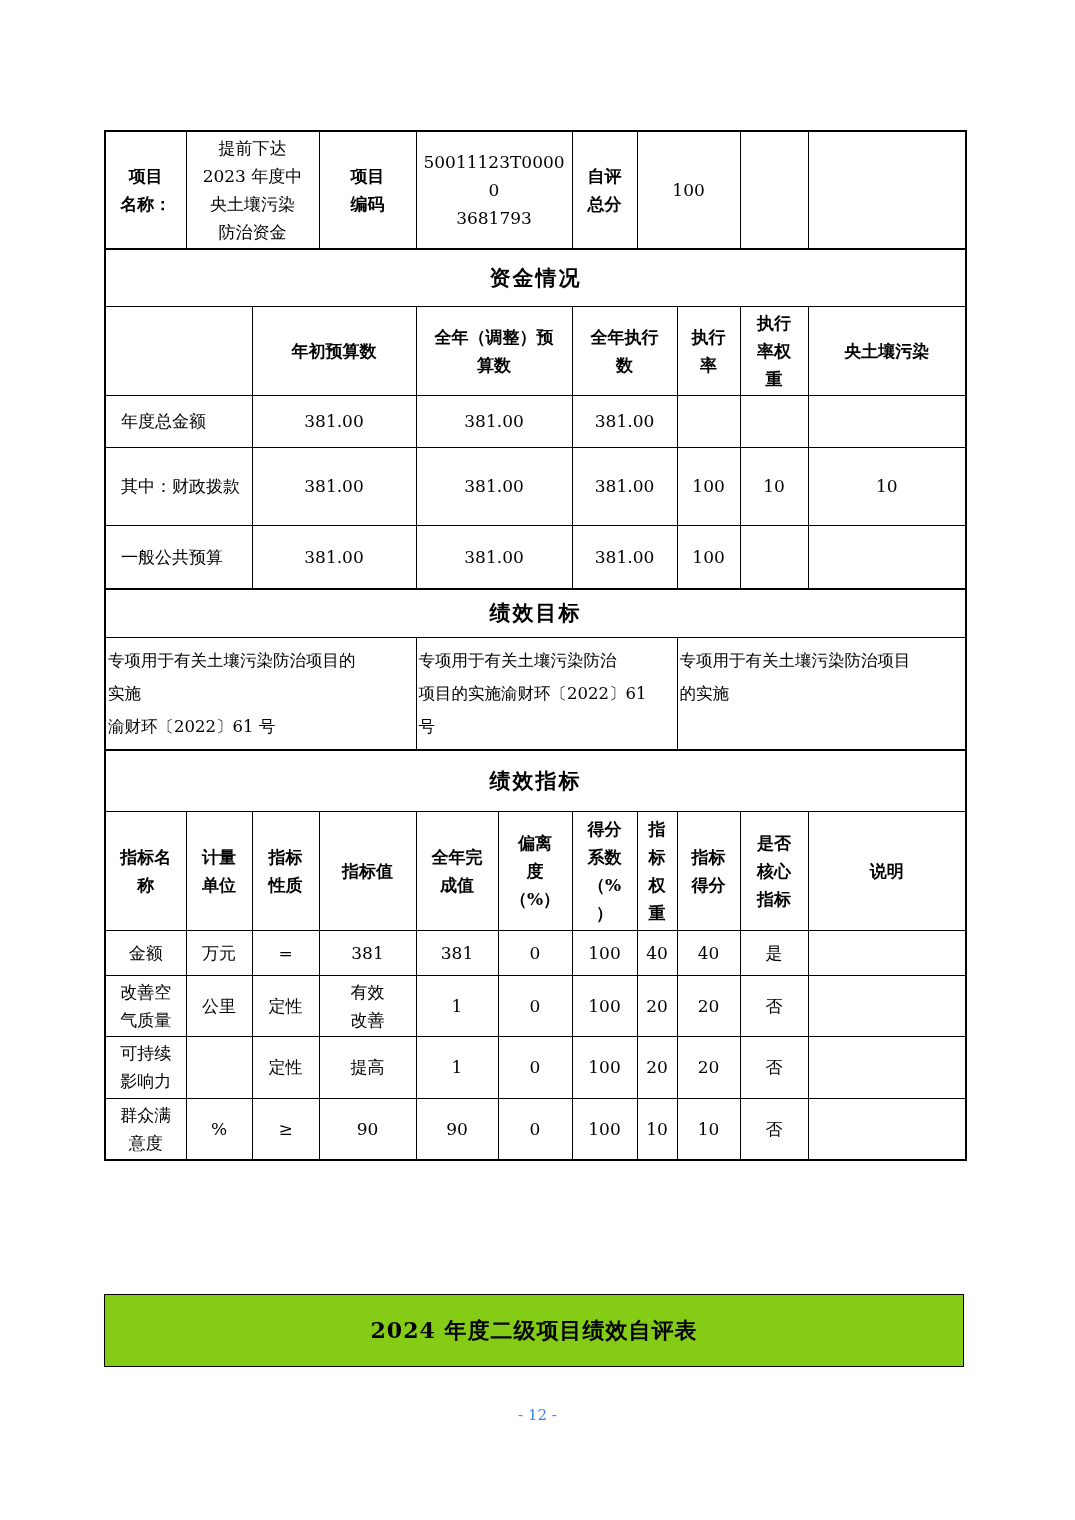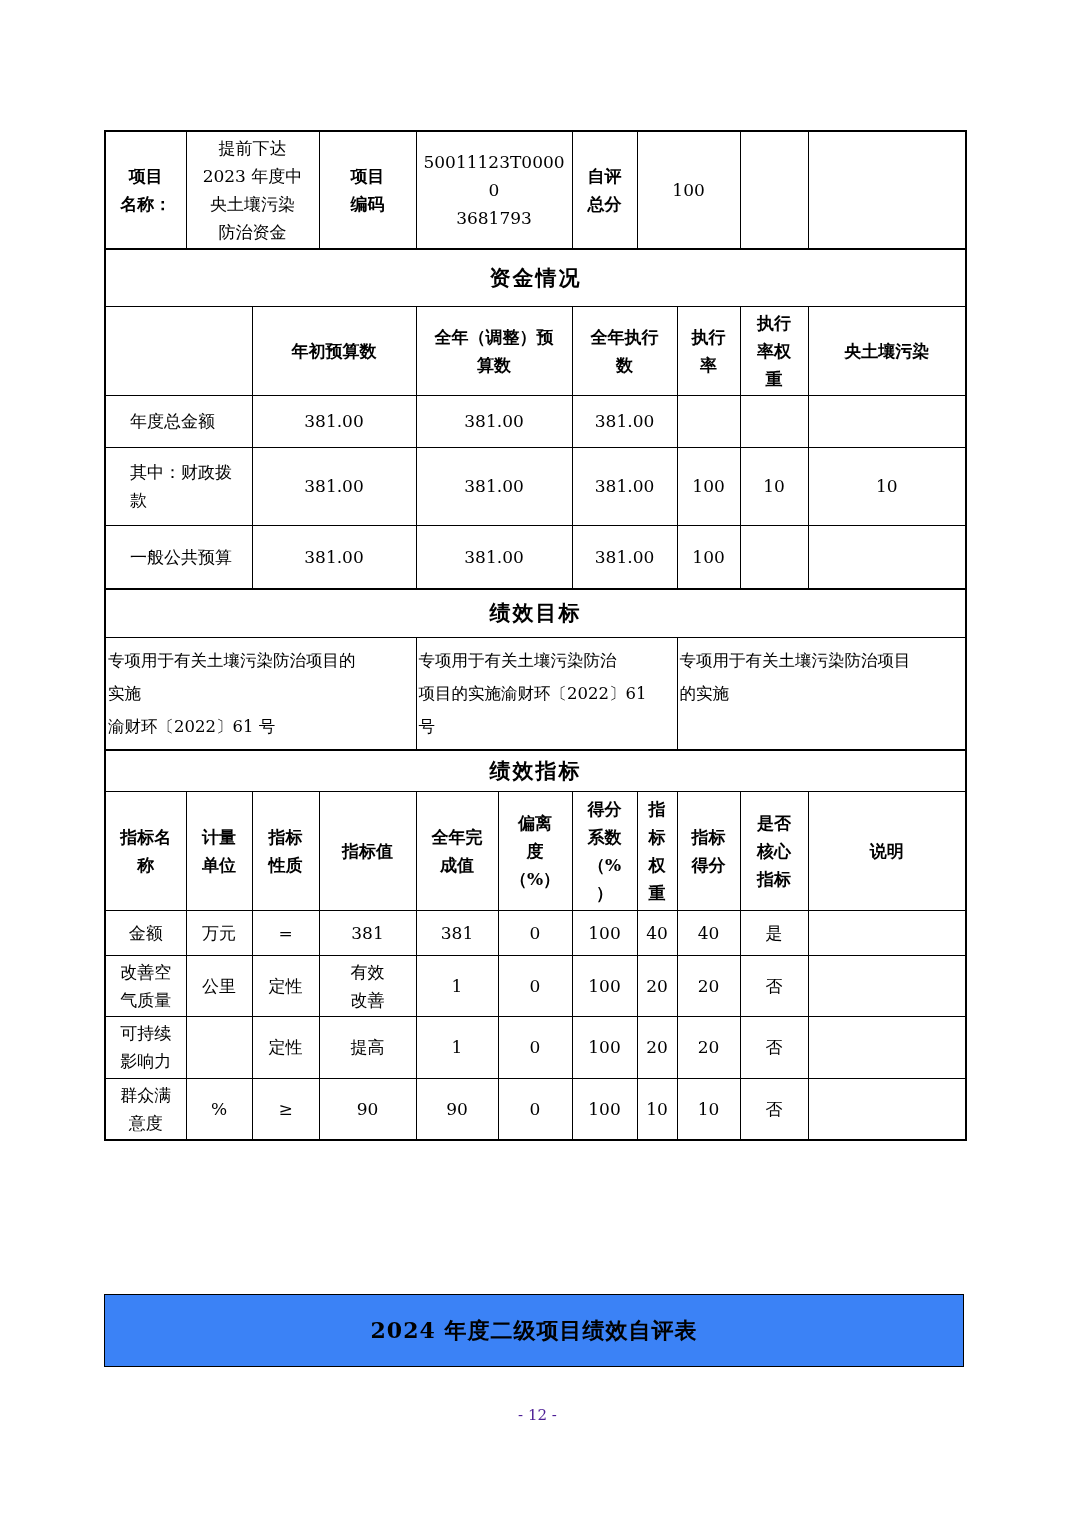--- a/index.html
+++ b/index.html
@@ -18,34 +18,34 @@
     text-align:center;vertical-align:middle;
     padding:2px 4px;white-space:pre-line;overflow:hidden;
     word-break:break-all;
   }
   td.lbl{font-weight:bold;margin-left:27px;}
   tr.section td{
     font-weight:bold;font-size:21px;letter-spacing:2px;
     border-top:2.5px solid #000;border-bottom:1px solid #000;
   }
   tr.thickbottom td{border-bottom:2.5px solid #000;}
-  td.leftcell{text-align:left;padding-left:24px;}
+  td.leftcell{text-align:left;padding-left:15px;}
   td.goalcell{
     text-align:left;vertical-align:top;
     padding:6px 2px;line-height:2.0;font-size:16.5px;
   }
   .next-box{
     position:absolute;left:104px;top:1294px;width:858px;height:71px;
-    border:1.5px solid #000;background:#3b82f6;
+    border:1.5px solid #000;background:#84cc16;
     display:flex;align-items:center;justify-content:center;
   }
   .next-box .t{font-weight:bold;font-size:22px;letter-spacing:1px;}
   .page-num{
     position:absolute;left:0;top:1406px;width:1075px;
-    text-align:center;font-size:15px;color:#4c1d95;
+    text-align:center;font-size:15px;color:#3b82f6;
   }
 </style>
 </head>
 <body>
 
 <table class="main">
   <colgroup>
     <col style="width:81px">
       <col style="width:66px">
       <col style="width:67px">
@@ -137,21 +137,21 @@
     <td colspan="4" class="goalcell">专项用于有关土壤污染防治项目的
 实施
 渝财环〔2022〕61 号</td>
     <td colspan="4" class="goalcell">专项用于有关土壤污染防治
 项目的实施渝财环〔2022〕61
 号</td>
     <td colspan="3" class="goalcell">专项用于有关土壤污染防治项目
 的实施</td>
   </tr>
 
-  <tr class="section" style="height:42px">
+  <tr class="section" style="height:62px">
     <td colspan="11">绩效指标</td>
   </tr>
 
   <tr style="height:119px">
     <td class="lbl">指标名
 称</td>
     <td class="lbl">计量
 单位</td>
     <td class="lbl">指标
 性质</td>

